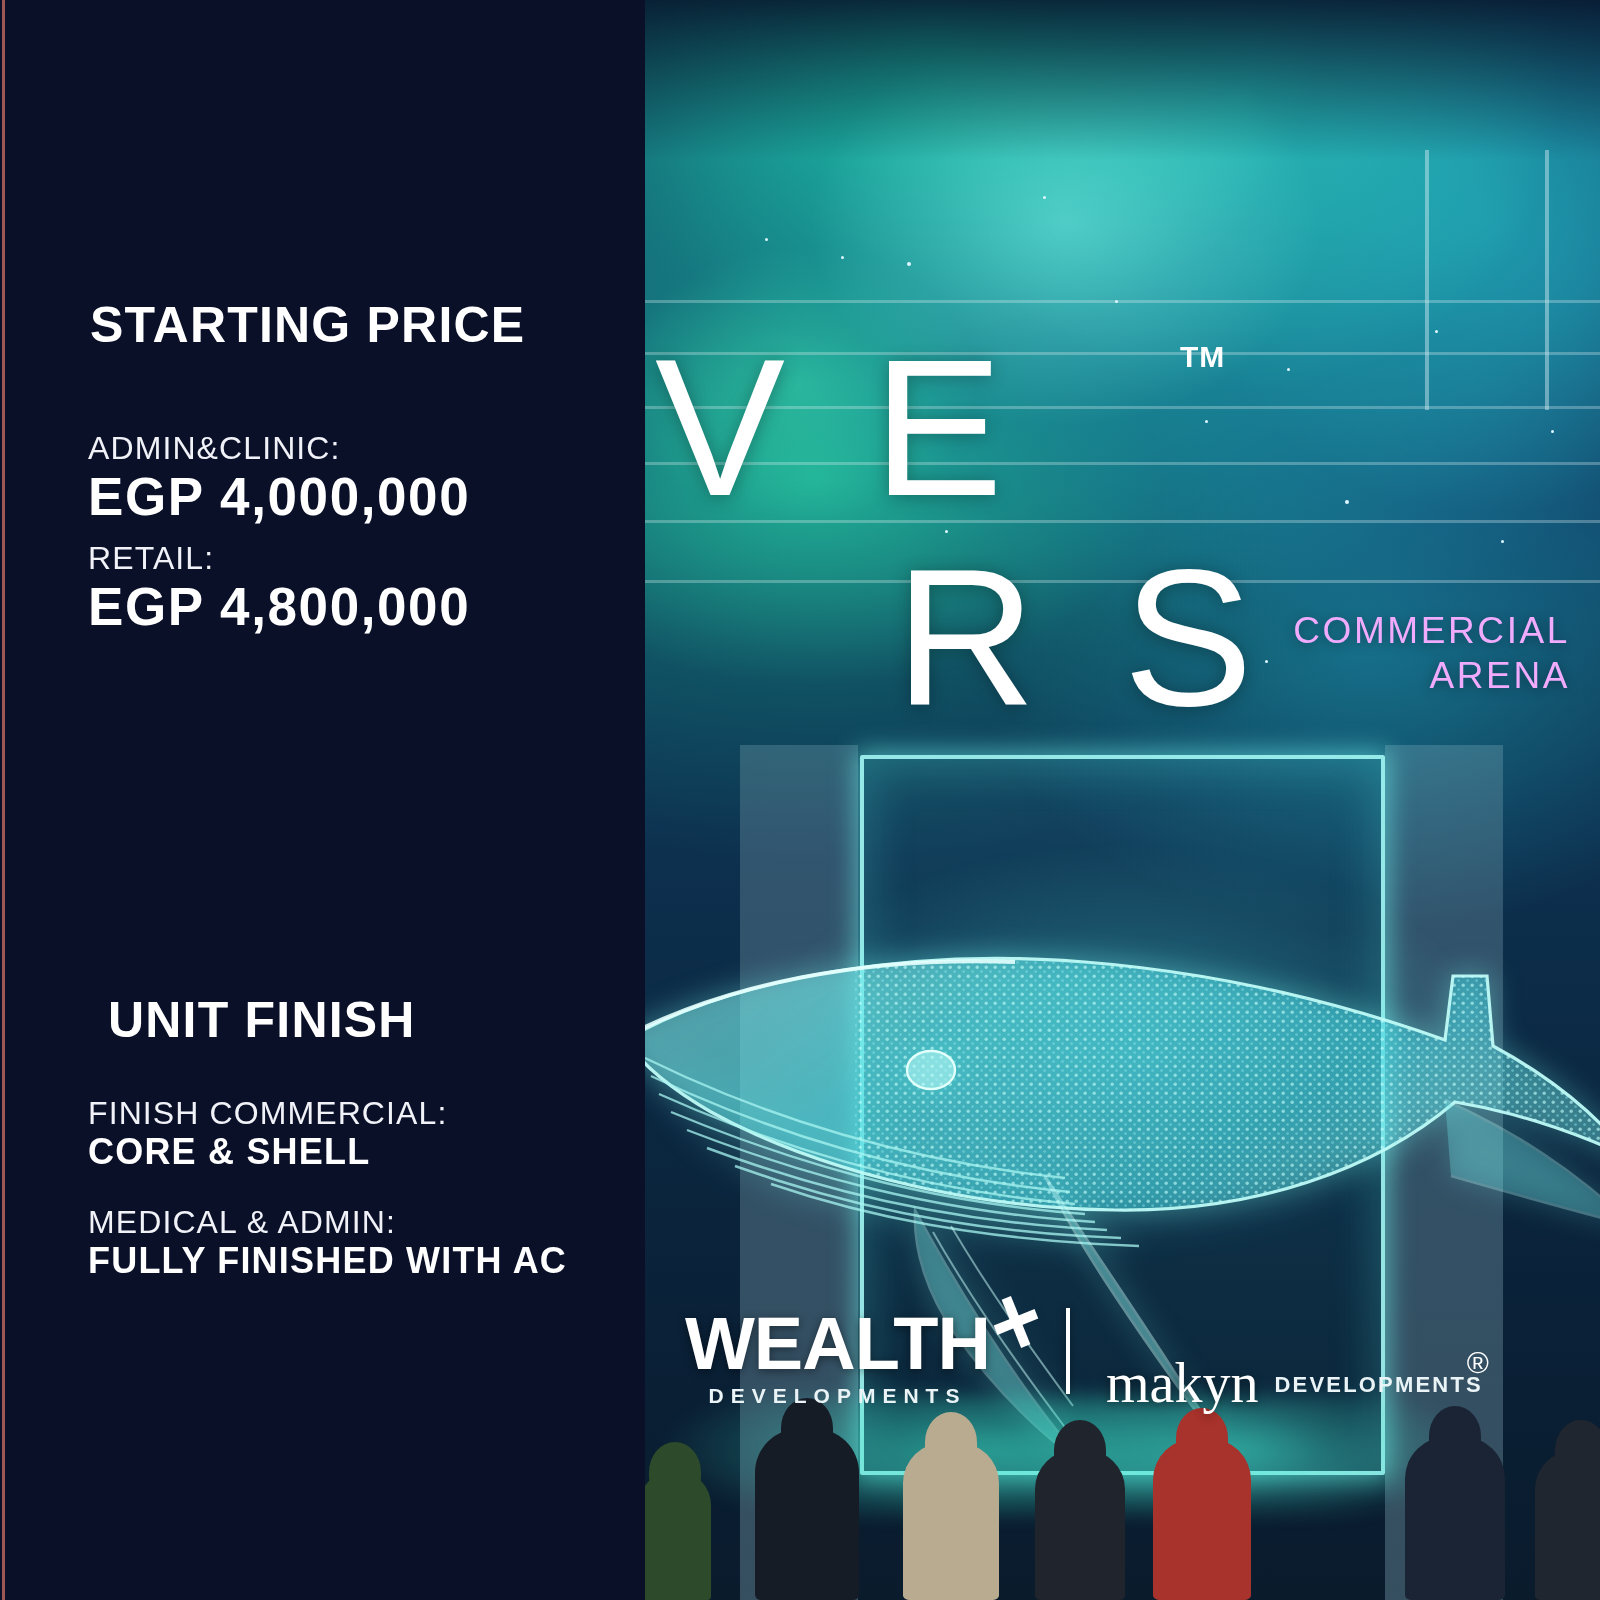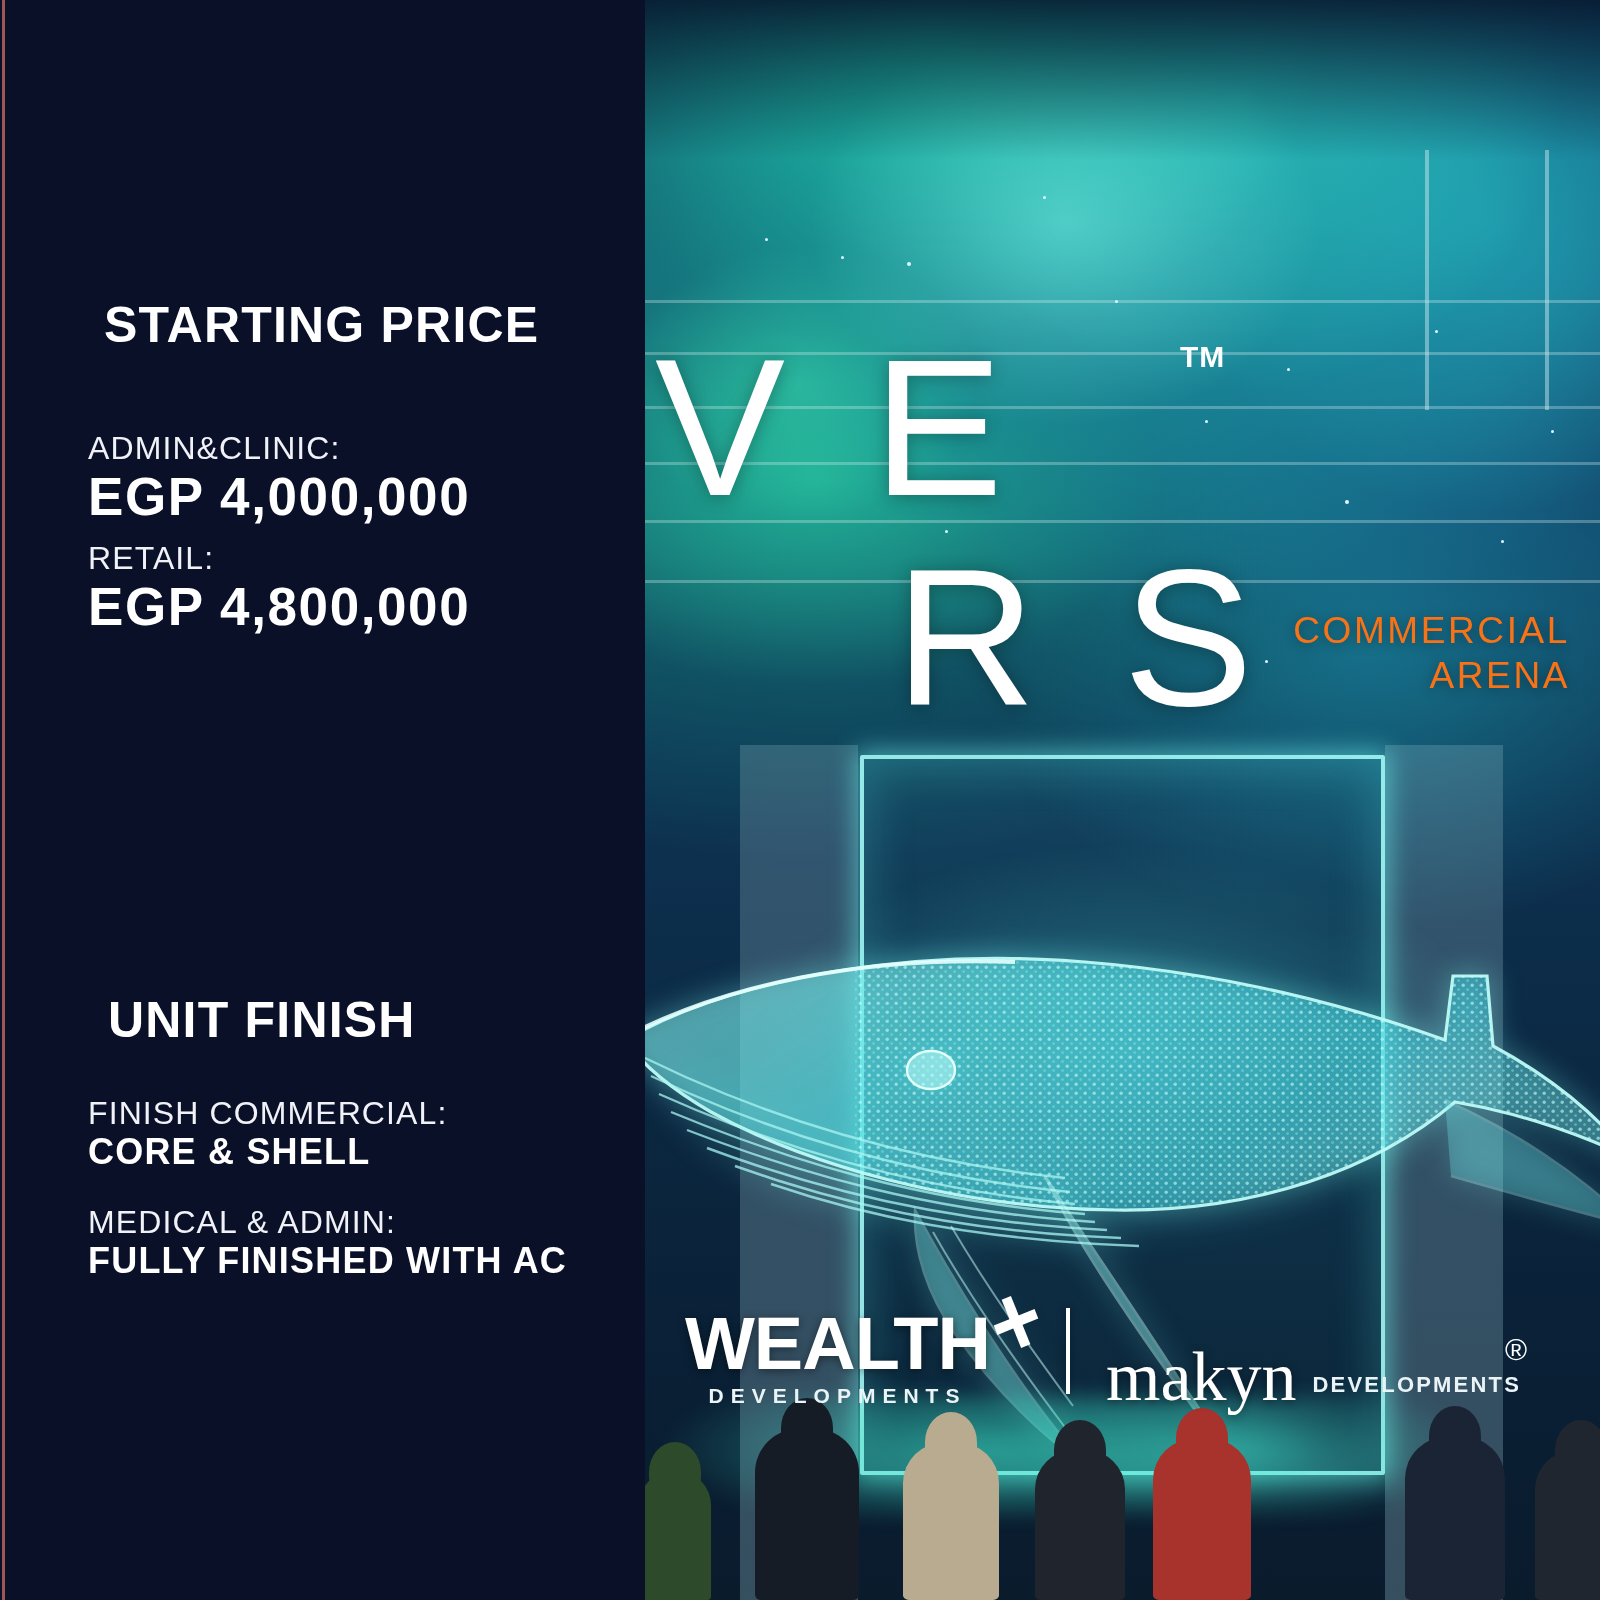--- a/index.html
+++ b/index.html
@@ -27,21 +27,21 @@
   .pair-label {
     color:#f0f2f8; font-weight:400; font-size:32px;
     letter-spacing:1.1px; line-height:1.15; white-space:nowrap;
   }
   .pair-value {
     color:#ffffff; font-weight:bold; font-size:53px;
     letter-spacing:1.6px; line-height:1.12; white-space:nowrap;
   }
   .pair-value.small { font-size:36px; letter-spacing:1.2px; }
 
-  #price-heading { position:absolute; left:16px; top:300px;text-align:center; }
+  #price-heading { position:absolute; left:2px; top:300px;text-align:center; }
   #price-list    { position:absolute; left:0; top:430px; width:540px; }
   #price-list .pair + .pair { margin-top:14px; }
 
   #finish-heading { position:absolute; left:0; top:995px;margin-left:20px; }
   #finish-list    { position:absolute; left:0; top:1095px; width:540px; }
   #finish-list .pair + .pair { margin-top:32px; }
 
   
   #visual { position:relative; width:955px; height:1600px; flex:0 0 955px; overflow:hidden;
             background:#071824; }
@@ -107,35 +107,35 @@
   #wealth-block { position:relative; }
   #wealth-word { position:relative; color:#fff; font-weight:bold; font-size:74px;
     letter-spacing:-1px; line-height:.92; white-space:nowrap;
     text-shadow:0 2px 10px rgba(0,0,0,.45); }
   #wealth-cross { position:absolute; right:-54px; top:-16px; width:56px; height:56px; }
   #wealth-sub { color:#eaf4f6; font-weight:bold; font-size:21px; letter-spacing:7px;
     margin-top:6px; text-align:center; white-space:nowrap; }
   #brand-divider { width:4px; height:86px; background:#fff; margin:0 14px 14px 54px;
     box-shadow:0 0 8px rgba(0,0,0,.4); }
   #makyn-block { position:relative; display:flex; align-items:flex-end; }
-  #makyn-word { font-family:"Liberation Serif", serif; color:#fff; font-size:70px;
+  #makyn-word { font-family:"Liberation Serif", serif; color:#fff; font-size:56px;
     line-height:.9; letter-spacing:0px; white-space:nowrap;
     text-shadow:0 2px 10px rgba(0,0,0,.45); }
   #makyn-reg { position:absolute; right:-6px; top:-12px; color:#fff; font-size:30px; }
   #makyn-sub { color:#eaf4f6; font-weight:bold; font-size:22px; letter-spacing:2.2px;
     margin:0 0 10px 16px; white-space:nowrap; }
 
   
   #logotype { position:absolute; left:0; top:0; width:955px; height:760px; pointer-events:none; }
   .vers-letter { position:absolute; color:#ffffff; font-weight:400; font-size:195px;
     line-height:1; letter-spacing:0; text-shadow:0 2px 18px rgba(0,0,0,.30); }
   #vers-tm { position:absolute; left:535px; top:340px; color:#ffffff;
     font-size:30px; font-weight:bold; letter-spacing:1px; }
   #vers-tag { position:absolute; left:565px; top:608px; width:360px; text-align:right;
-    color:#f97316; font-size:37px; letter-spacing:2.6px; line-height:1.22;
+    color:#f0abfc; font-size:37px; letter-spacing:2.6px; line-height:1.22;
     text-shadow:0 2px 12px rgba(0,0,0,.40); }
 </style>
 </head>
 <body>
 
 <div id="poster">
 
   <section id="info-panel">
     <div id="accent-rule"></div>
 

